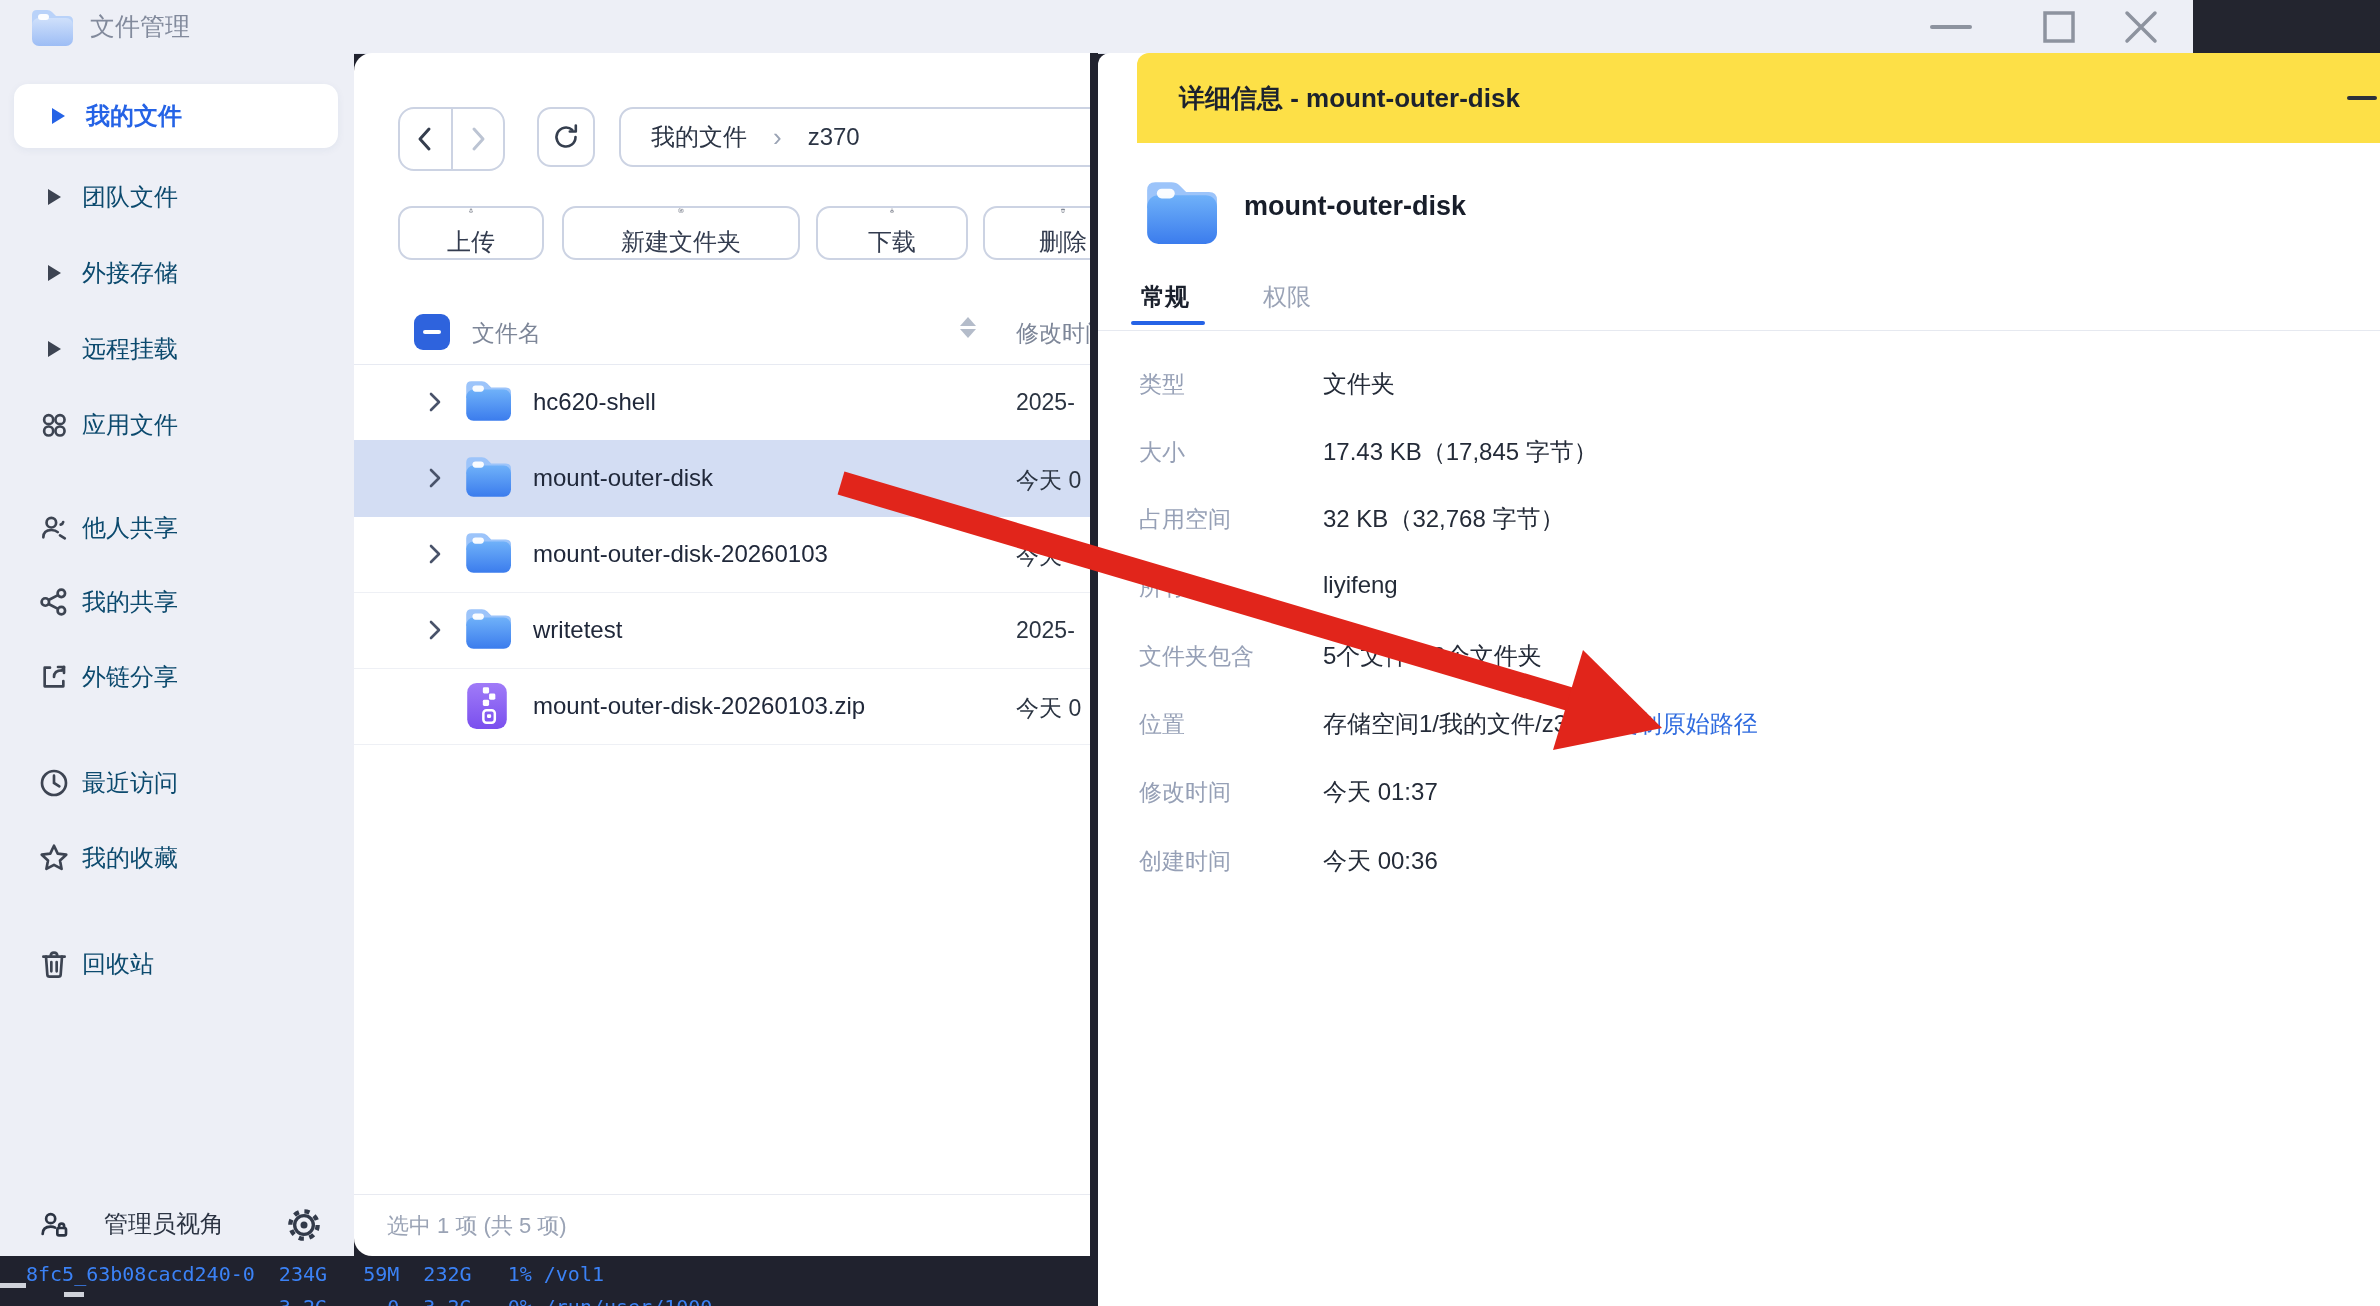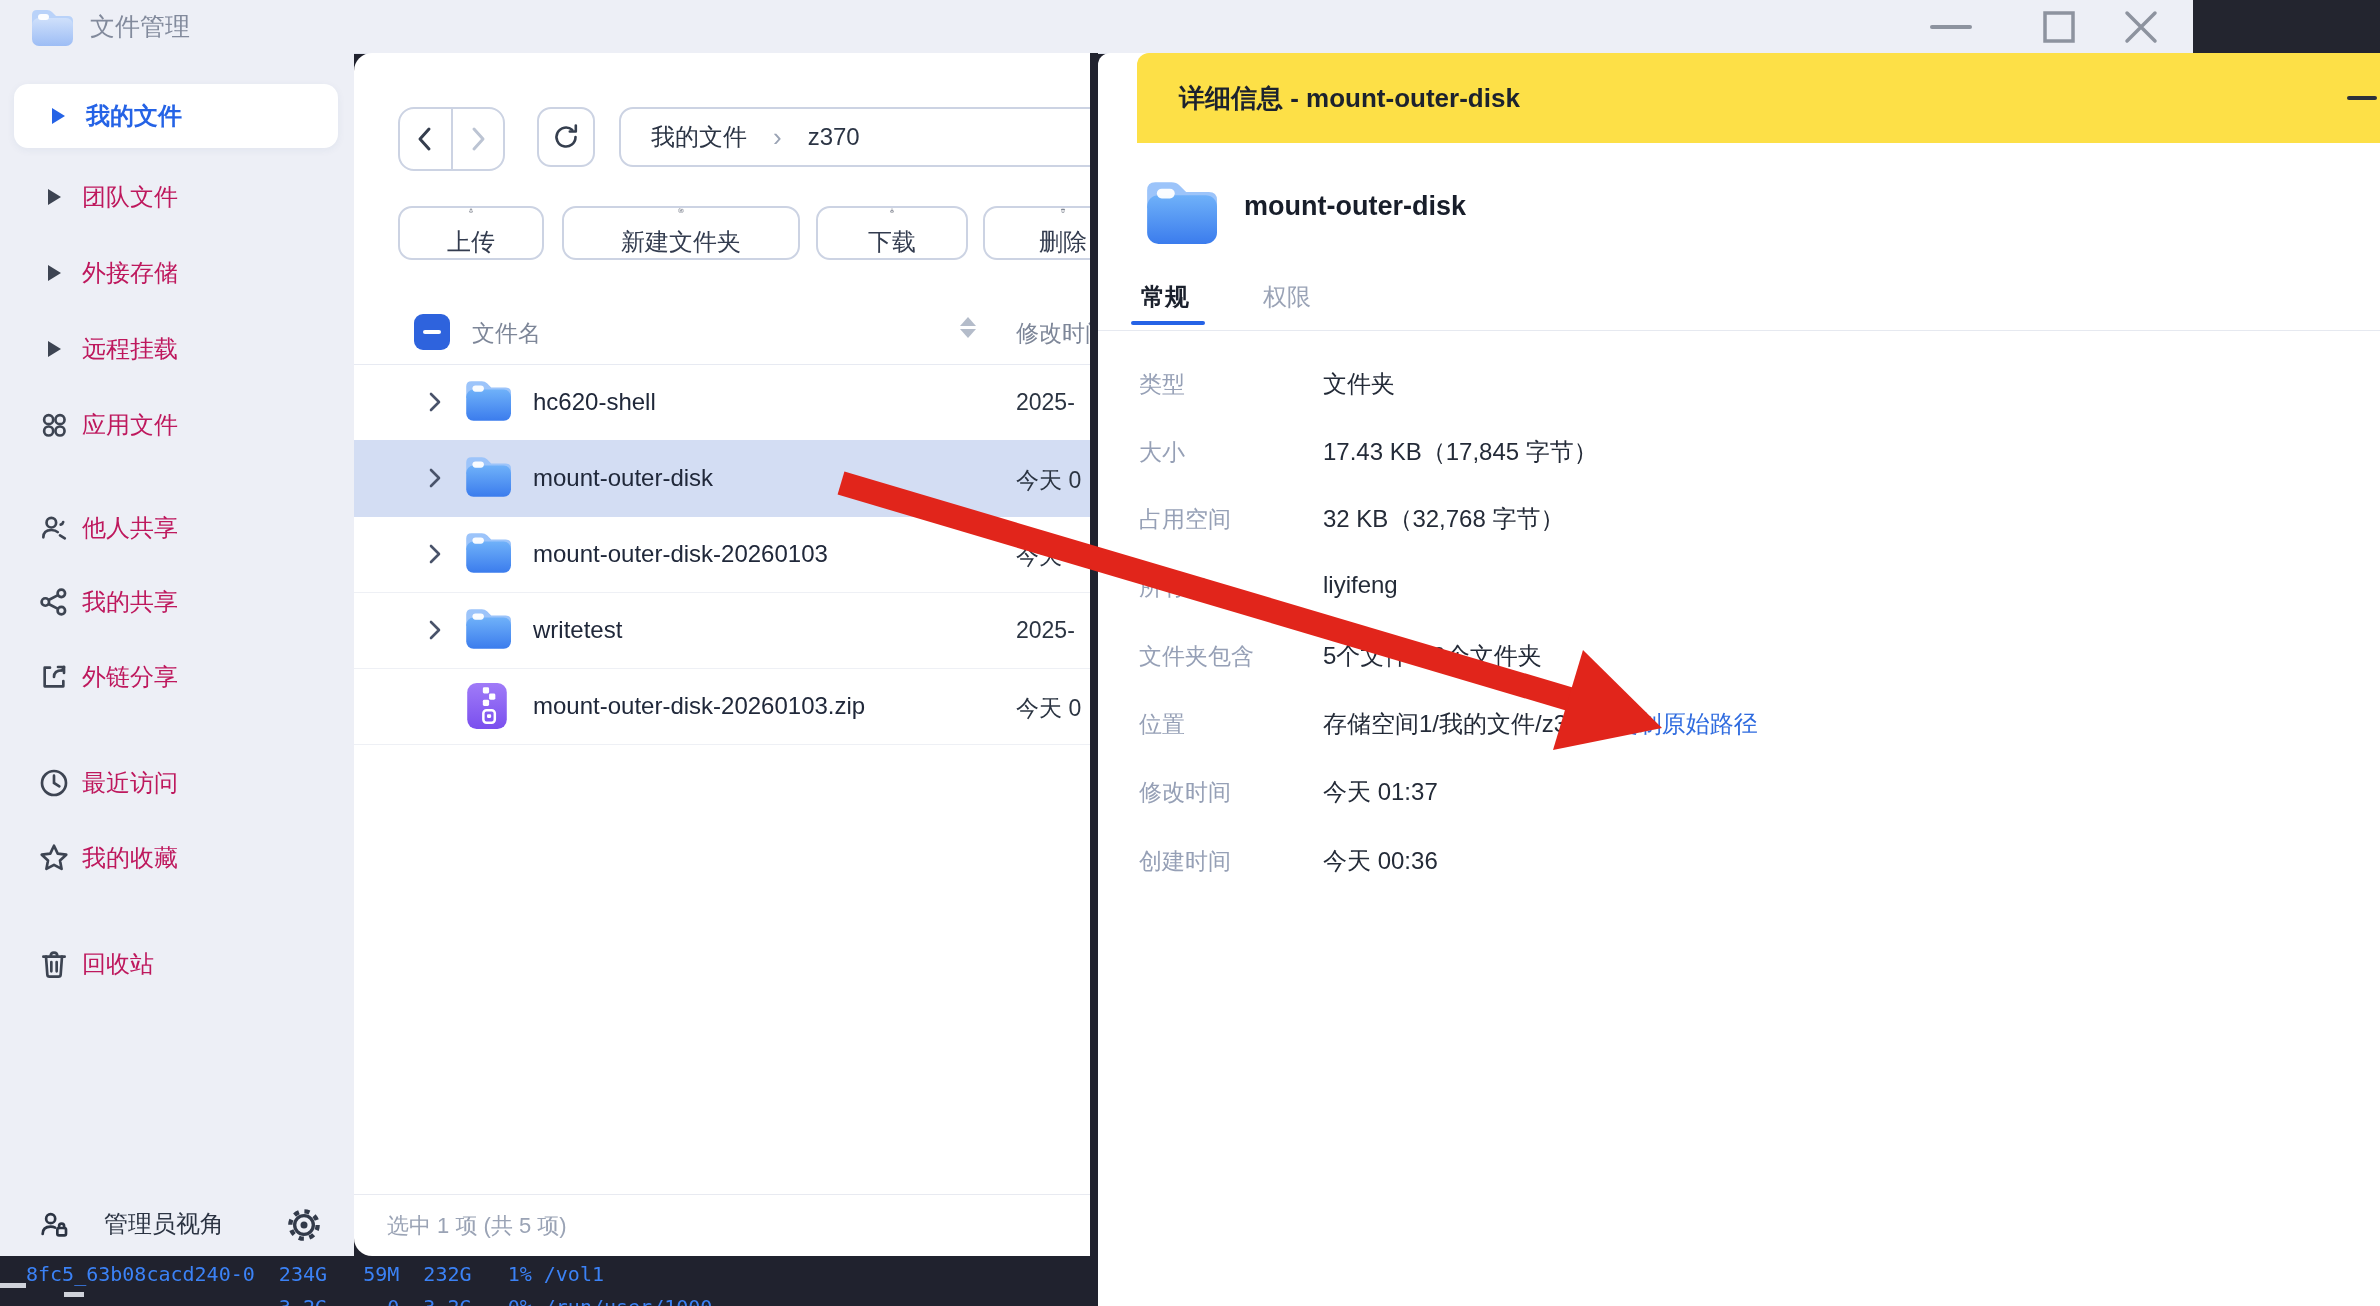--- a/index.html
+++ b/index.html
@@ -10,21 +10,21 @@
   
   .appbar{left:0;top:0;width:2380px;height:53px;background:#edeff6;border-bottom:1px solid #dfe3ee;}
   .app-title{left:90px;top:0;height:53px;line-height:53px;font-size:25px;color:#828a9c;font-weight:500;}
   .winbtn{top:0;height:53px;width:70px;display:flex;align-items:center;justify-content:center;cursor:default;}
   .dark-corner{left:2193px;top:0;width:187px;height:54px;background:#23252f;}
 
   
   .sidebar{left:0;top:53px;width:354px;height:1203px;background:#edeff6;}
   .srow{left:10px;width:330px;height:48px;display:flex;align-items:center;cursor:pointer;}
   .srow .ic{width:44px;display:flex;justify-content:center;align-items:center;margin-left:22px;flex:0 0 44px;}
-  .srow .lbl{font-size:24px;color:#be185d;margin-left:6px;white-space:nowrap;}
+  .srow .lbl{font-size:24px;color:#0c4a6e;margin-left:6px;white-space:nowrap;}
   .srow.active{left:14px;width:324px;height:64px;background:#ffffff;border-radius:14px;box-shadow:0 2px 8px rgba(40,60,120,.06);}
   .srow.active .lbl{color:#2563e6;font-weight:bold;}
   .tri{width:0;height:0;border-left:13px solid #3d4452;border-top:8px solid transparent;border-bottom:8px solid transparent;}
   .srow.active .tri{border-left-color:#2563e6;}
   .admin-row{left:10px;top:1147px;width:334px;height:48px;display:flex;align-items:center;}
   .admin-row .lbl{font-size:24px;color:#2c3443;margin-left:28px;font-weight:500;}
 
   
   .maincard{left:354px;top:53px;width:736px;height:1203px;background:#ffffff;border-radius:18px 0 0 18px;overflow:hidden;}
   .navpill{left:44px;top:54px;width:103px;height:60px;border:2px solid #ccd3e3;border-radius:16px;background:#fff;display:flex;}

